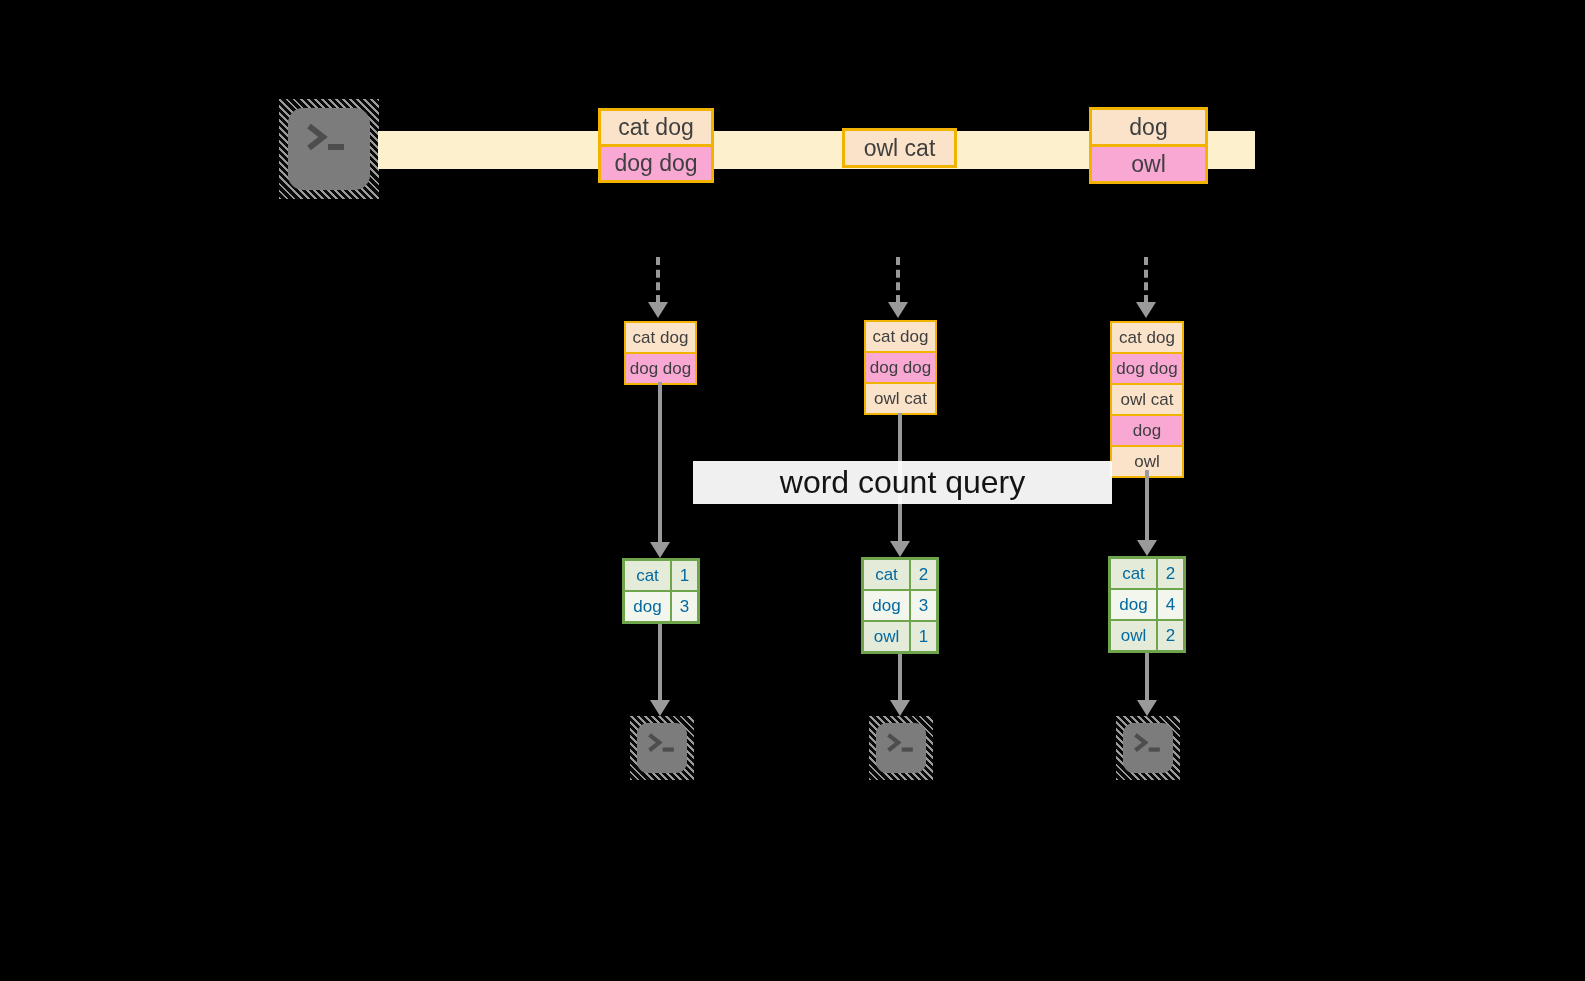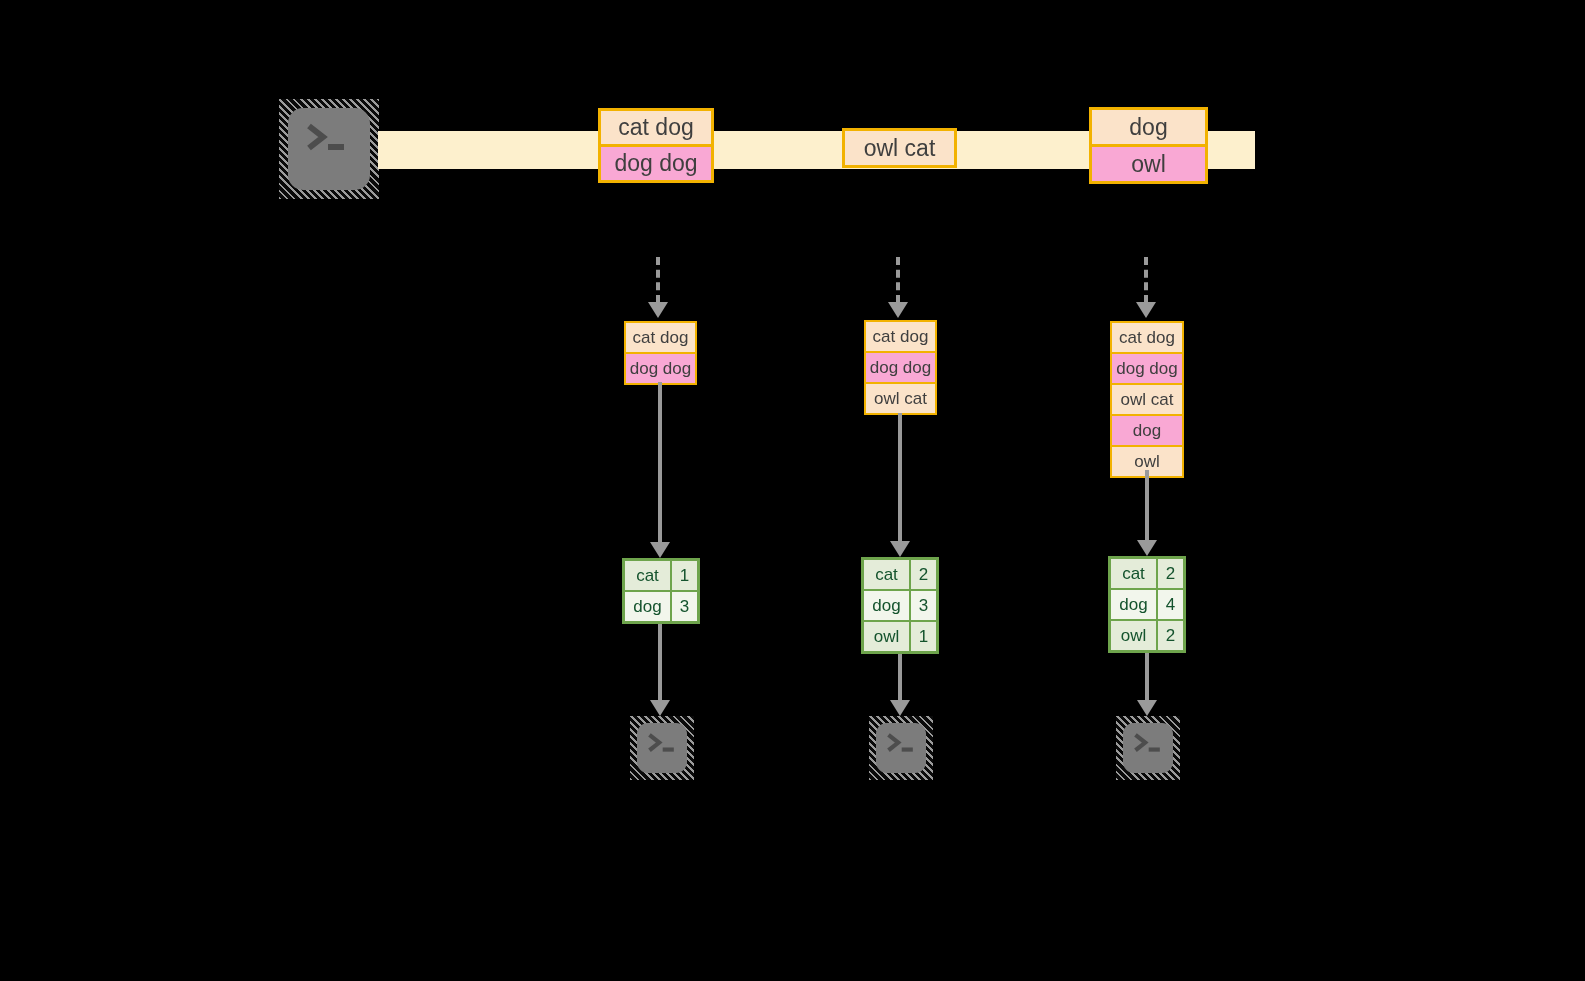--- a/index.html
+++ b/index.html
@@ -35,21 +35,21 @@
   .ahead{position:absolute;width:0;height:0;
     border-left:10px solid transparent;border-right:10px solid transparent;border-top:16px solid #9a9a9a;}
 
   
   .banner{position:absolute;left:693px;top:461px;width:419px;height:43px;background:rgba(255,255,255,0.94);
     display:flex;align-items:center;justify-content:center;font-size:32px;font-weight:400;color:#141414;z-index:5;}
 
   
   .ctable{position:absolute;box-sizing:border-box;border:3px solid #6ea44c;background:#6ea44c;
     display:grid;grid-template-columns:45px 25px;gap:2px;width:78px;}
-  .tcell{display:flex;align-items:center;justify-content:center;height:29px;font-size:17px;color:#14532d;}
+  .tcell{display:flex;align-items:center;justify-content:center;height:29px;font-size:17px;color:#0369a1;}
   .rowA{background:#e4ecd9;}
   .rowB{background:#f2f6ec;}
 </style>
 </head>
 <body>
 
 <div class="canvas">
 
   <div class="term" style="left:279px;top:99px;width:100px;height:100px;">
     <div class="term-inner">
@@ -99,20 +99,23 @@
     <div class="gcell peach">owl</div>
   </div>
 
   <div class="vline" style="left:658px;top:382px;height:160px;"></div>
   <div class="ahead" style="left:650px;top:542px;"></div>
   <div class="vline" style="left:898px;top:413px;height:128px;"></div>
   <div class="ahead" style="left:890px;top:541px;"></div>
   <div class="vline" style="left:1145px;top:470px;height:71px;"></div>
   <div class="ahead" style="left:1137px;top:540px;"></div>
 
+  <div class="banner">
+    <span>word count query</span>
+  </div>
 
   <div class="ctable" style="left:622px;top:558px;">
     <div class="tcell rowA">cat</div>
     <div class="tcell rowA">1</div>
     <div class="tcell rowB">dog</div>
     <div class="tcell rowB">3</div>
   </div>
   <div class="ctable" style="left:861px;top:557px;">
     <div class="tcell rowA">cat</div>
     <div class="tcell rowA">2</div>

